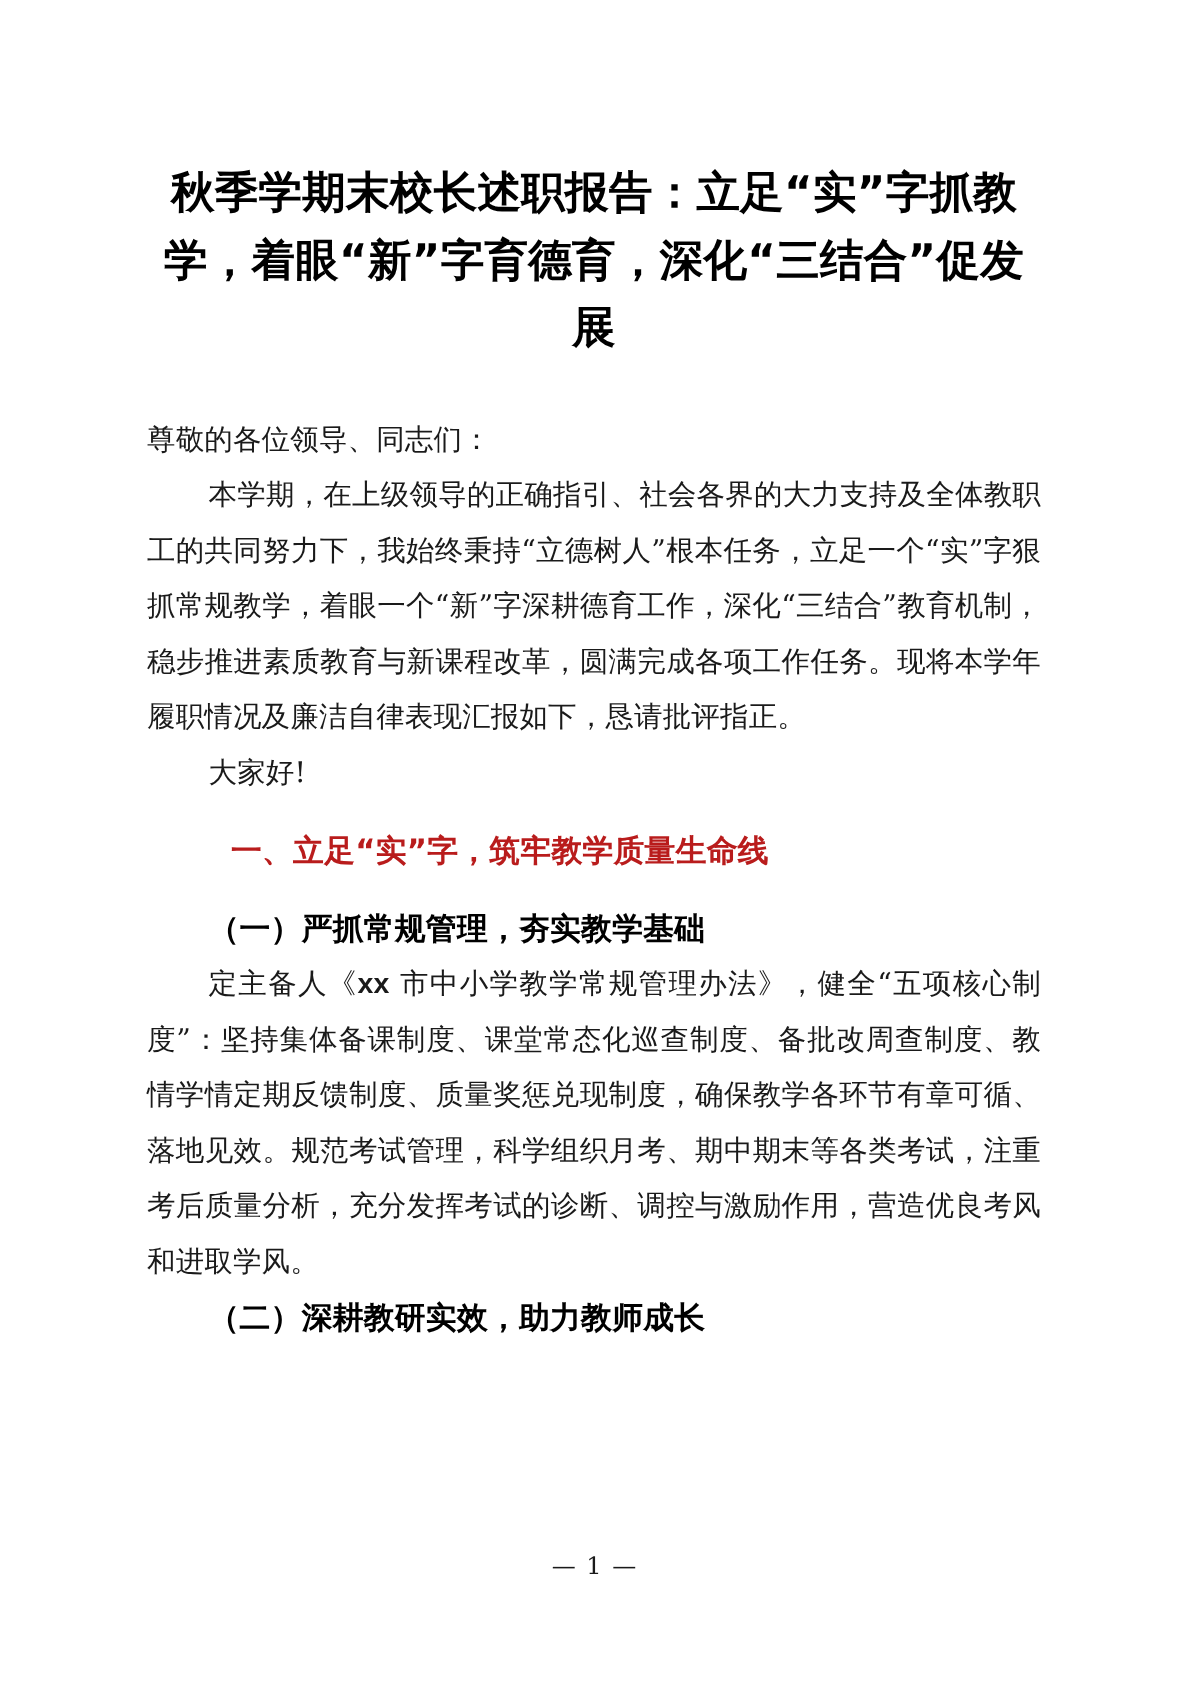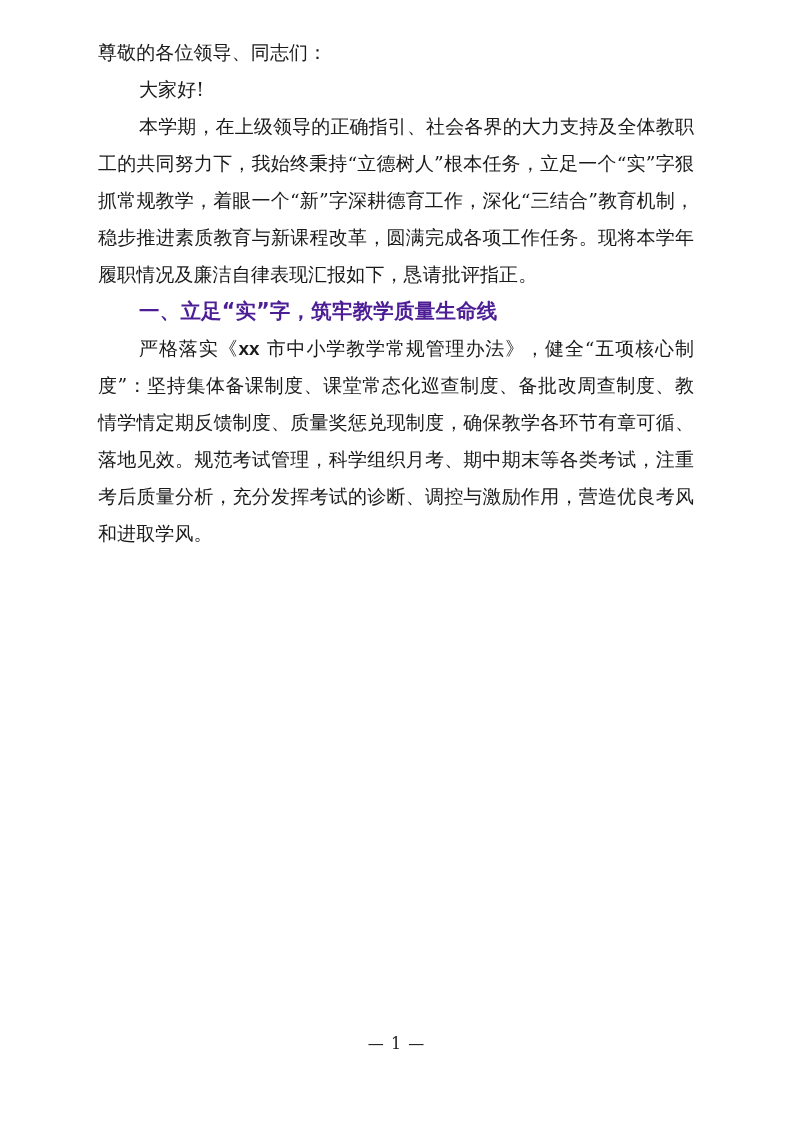--- a/index.html
+++ b/index.html
@@ -67,28 +67,28 @@
   p.indent {
     text-indent: 41px;
   }
 
   p.noindent {
     text-indent: 0;
   }
 
   
   p.h1-cn {
-    margin: 0;
+    margin: 15px;
     padding: 0;
     font-family: "DejaVu Sans", "Liberation Sans", sans-serif;
     font-weight: 700;
     font-size: 20.5px;
     line-height: 37px;
     text-indent: 41px;
-    color: #4c1d95;
+    color: #b91c1c;
     letter-spacing: 0.2px;
   }
 
   
   p.h2-cn {
     margin: 0;
     padding: 0;
     font-family: "DejaVu Serif", "Liberation Serif", serif;
     font-weight: 700;
     font-size: 20.5px;
@@ -116,34 +116,37 @@
     letter-spacing: 1px;
   }
 </style>
 </head>
 <body>
 
 <div class="page">
 
   <div class="content">
 
+    <h1 class="doc-title">秋季学期末校长述职报告：立足“实”字抓教学，着眼“新”字育德育，深化“三结合”促发展</h1>
 
     <div class="body-block">
 
       <p class="para noindent">尊敬的各位领导、同志们：</p>
 
+      <p class="para indent">本学期，在上级领导的正确指引、社会各界的大力支持及全体教职工的共同努力下，我始终秉持“立德树人”根本任务，立足一个“实”字狠抓常规教学，着眼一个“新”字深耕德育工作，深化“三结合”教育机制，稳步推进素质教育与新课程改革，圆满完成各项工作任务。现将本学年履职情况及廉洁自律表现汇报如下，恳请批评指正。</p>
+
       <p class="para indent">大家好!</p>
-
-      <p class="para indent">本学期，在上级领导的正确指引、社会各界的大力支持及全体教职工的共同努力下，我始终秉持“立德树人”根本任务，立足一个“实”字狠抓常规教学，着眼一个“新”字深耕德育工作，深化“三结合”教育机制，稳步推进素质教育与新课程改革，圆满完成各项工作任务。现将本学年履职情况及廉洁自律表现汇报如下，恳请批评指正。</p>
 
       <p class="h1-cn">一、立足“实”字，筑牢教学质量生命线</p>
 
+      <p class="h2-cn">（一）严抓常规管理，夯实教学基础</p>
 
-      <p class="para indent"><span>严格落实《</span><span class="latin-bold">xx</span><span> 市中小学教学常规管理办法》，健全“五项核心制度”：坚持集体备课制度、课堂常态化巡查制度、备批改周查制度、教情学情定期反馈制度、质量奖惩兑现制度，确保教学各环节有章可循、落地见效。规范考试管理，科学组织月考、期中期末等各类考试，注重考后质量分析，充分发挥考试的诊断、调控与激励作用，营造优良考风和进取学风。</span></p>
+      <p class="para indent"><span>定主备人《</span><span class="latin-bold">xx</span><span> 市中小学教学常规管理办法》，健全“五项核心制度”：坚持集体备课制度、课堂常态化巡查制度、备批改周查制度、教情学情定期反馈制度、质量奖惩兑现制度，确保教学各环节有章可循、落地见效。规范考试管理，科学组织月考、期中期末等各类考试，注重考后质量分析，充分发挥考试的诊断、调控与激励作用，营造优良考风和进取学风。</span></p>
 
+      <p class="h2-cn">（二）深耕教研实效，助力教师成长</p>
 
 
     </div>
   </div>
 
   <div class="page-footer">— 1 —</div>
 
 </div>
 
 </body></html>

